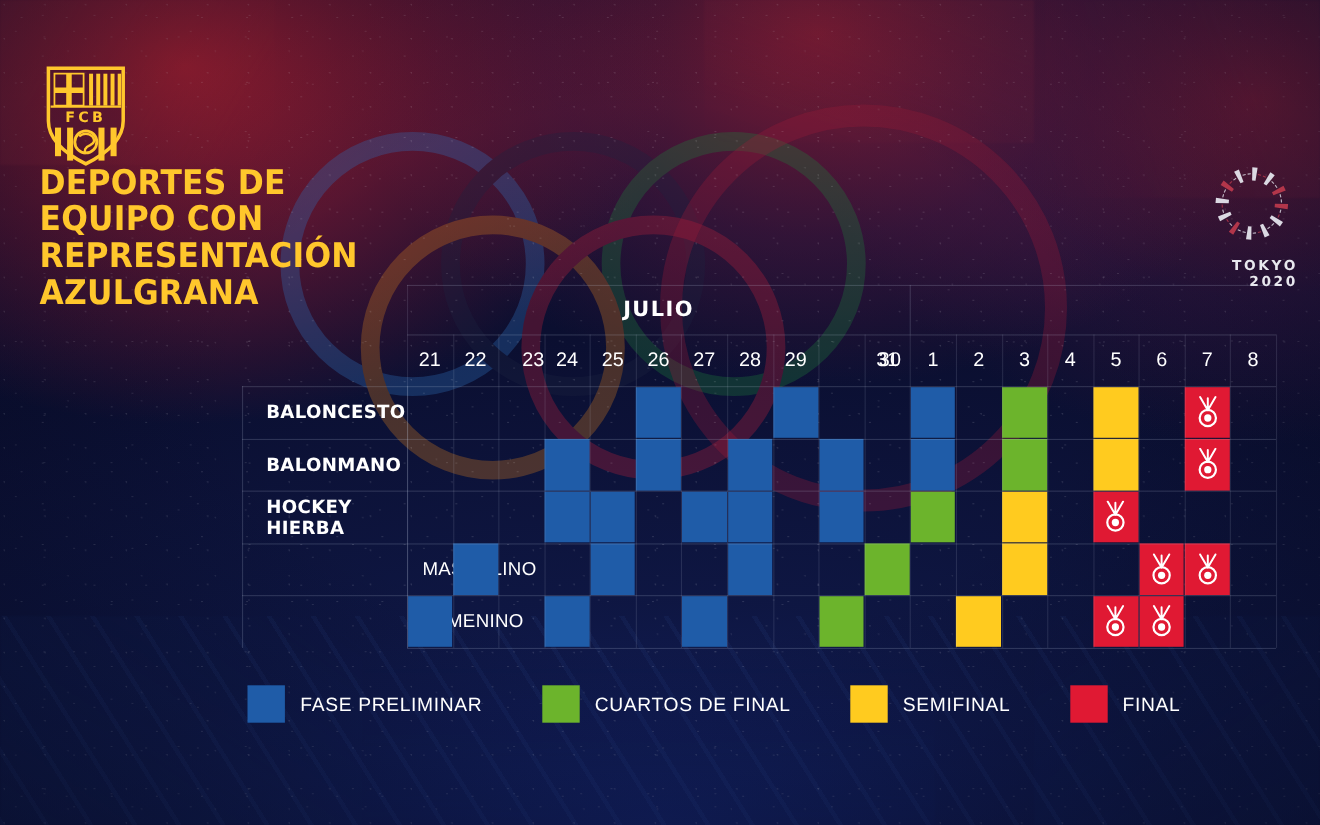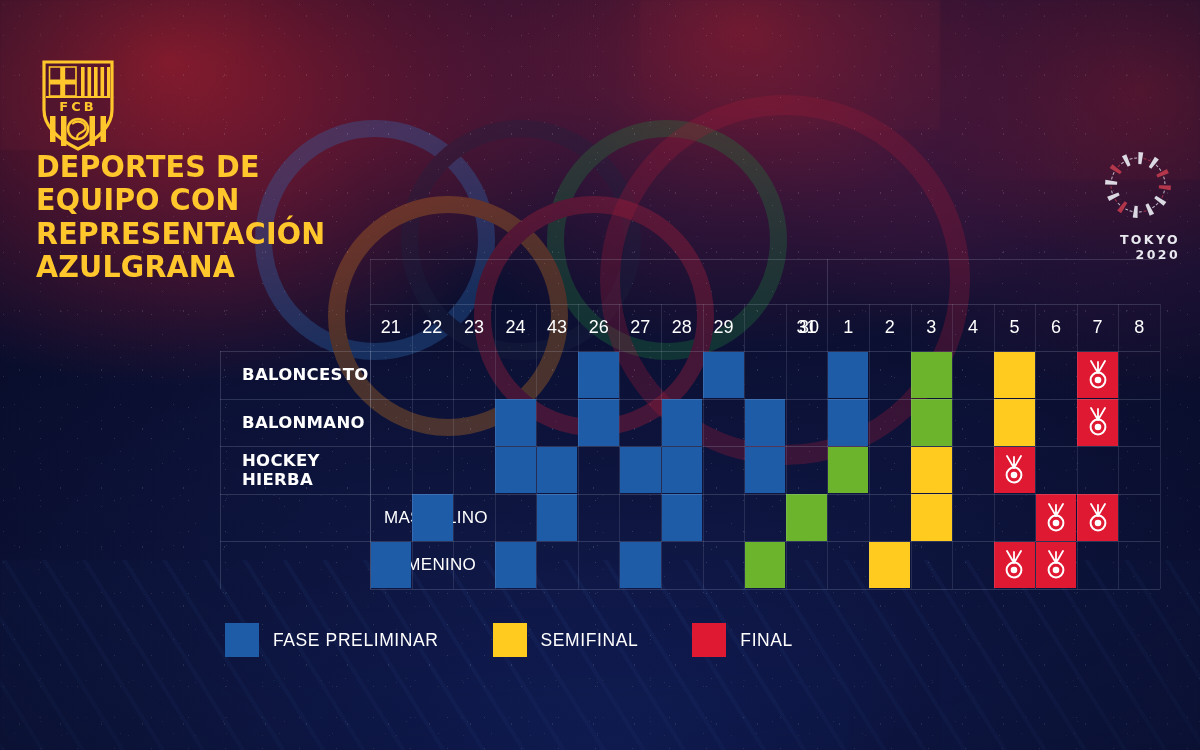--- a/index.html
+++ b/index.html
@@ -311,25 +311,26 @@
        L36.535589086989326,13.069511894802872 Z" fill="#e4e4ec" opacity=".8"></path>
       <path d="M38.26611735365405,12.764373070511226
        L38.12521612171647,11.774349412794667
        L41.08823259431553,11.515119061601677
        L41.121387772704054,12.514569277543433 Z" fill="#e4e4ec" opacity=".8"></path>
     </svg>
   <div id="tokyo-word">TOKYO 2020</div>
 </div>
 
 <div id="table">
+    <div class="monthLabel" style="left: 150px; width: 457.368px;">JULIO</div>
     <div class="dayCell" style="left: 150px; width: 41.5789px;">21</div>
     <div class="dayCell" style="left: 191.579px; width: 41.5789px;">22</div>
-    <div class="dayCell" style="left: 233.158px; width: 41.5789px;">23</div>
+    <div class="dayCell" style="left: 233.158px; width: 41.5789px; text-align: right;">23</div>
     <div class="dayCell" style="left: 274.737px; width: 41.5789px;">24</div>
-    <div class="dayCell" style="left: 316.316px; width: 41.5789px;">43</div>
+    <div class="dayCell" style="left: 316.316px; width: 41.5789px;">25</div>
     <div class="dayCell" style="left: 357.895px; width: 41.5789px;">26</div>
     <div class="dayCell" style="left: 399.474px; width: 41.5789px;">27</div>
     <div class="dayCell" style="left: 441.053px; width: 41.5789px;">28</div>
     <div class="dayCell" style="left: 482.632px; width: 41.5789px;">29</div>
     <div class="dayCell" style="left: 524.211px; width: 41.5789px; margin-left: 44px;">30</div>
     <div class="dayCell" style="left: 565.789px; width: 41.5789px;">31</div>
     <div class="dayCell" style="left: 607.368px; width: 41.5789px;">1</div>
     <div class="dayCell" style="left: 648.947px; width: 41.5789px;">2</div>
     <div class="dayCell" style="left: 690.526px; width: 41.5789px;">3</div>
     <div class="dayCell" style="left: 732.105px; width: 41.5789px;">4</div>
@@ -452,20 +453,24 @@
     <div class="grid-line vl" style="left: 0px; top: 92px; height: 238px; opacity: 0.45;"></div>
     <div class="grid-line vl" style="left: 150px; top: 92px; height: 238px; opacity: 0.45;"></div>
   </div>
 
 <div id="legend">
     <div class="lg-item">
       <div class="lg-sw" style="background: rgb(31, 92, 168);"></div>
       <div class="lg-tx">FASE PRELIMINAR</div>
     </div>
     <div class="lg-item">
+      <div class="lg-sw" style="background: rgb(108, 180, 44);"></div>
+      <div class="lg-tx">CUARTOS DE FINAL</div>
+    </div>
+    <div class="lg-item">
       <div class="lg-sw" style="background: rgb(255, 203, 31);"></div>
       <div class="lg-tx">SEMIFINAL</div>
     </div>
     <div class="lg-item">
       <div class="lg-sw" style="background: rgb(224, 25, 51);"></div>
       <div class="lg-tx">FINAL</div>
     </div>
   </div>
 
 </body></html>

